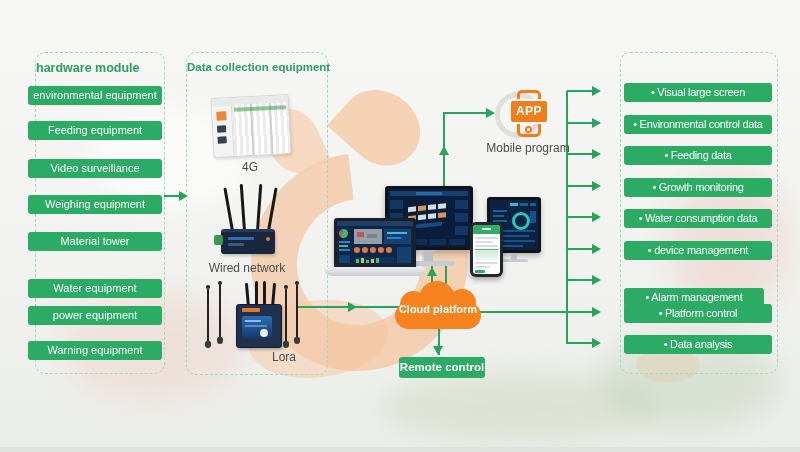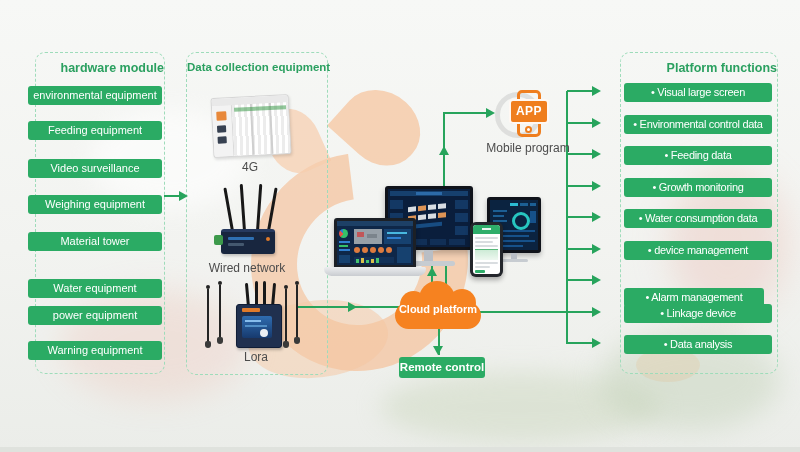--- a/index.html
+++ b/index.html
@@ -7,21 +7,21 @@
     position:relative;width:800px;height:452px;overflow:hidden;
     font-family:"Liberation Sans",sans-serif;
     background:linear-gradient(180deg,#f7f8f6 0%,#f2f3f0 55%,#ebede9 100%);
     --green:#2bab64;--line:#27a45c;--tgreen:#2ba060;--orange:#f68220;--aporange:#ef7e1e;
   }
   .abs{position:absolute;}
   
   .blob{position:absolute;pointer-events:none;}
   
   .gbox{position:absolute;border:1px dashed #9edcba;border-radius:10px;background:rgba(255,255,255,0.06);z-index:2;}
-  .gtitle{position:absolute;top:8px;left:0;width:100%;text-align:right;color:var(--tgreen);
+  .gtitle{position:absolute;top:8px;left:0;width:100%;text-align:left;color:var(--tgreen);
           font-size:12.5px;font-weight:700;white-space:nowrap;}
   .btn{position:absolute;background:var(--green);color:#fff;height:19px;line-height:19px;
        text-align:center;border-radius:3px;white-space:nowrap;font-size:11px;z-index:3;}
   .fnbtn{letter-spacing:-0.3px;}
   
   .ln{position:absolute;background:var(--line);z-index:3;}
   .arr{position:absolute;width:0;height:0;border-style:solid;z-index:3;}
   .arr-r{border-width:5px 0 5px 9px;border-color:transparent transparent transparent var(--line);}
   .arr-u{border-width:0 5px 9px 5px;border-color:transparent transparent var(--line) transparent;}
   .arr-d{border-width:9px 5px 0 5px;border-color:var(--line) transparent transparent transparent;}
@@ -104,21 +104,21 @@
   <div class="ant" style="left:263px;top:281px;height:26px;"></div>
   <div class="ant" style="left:271px;top:283px;height:24px;transform:rotate(5deg);"></div>
   <div class="dev" style="left:236px;top:304px;width:44px;height:42px;">
     <div class="abs" style="left:0;top:0;width:44px;height:42px;background:#20304f;border-radius:3px;border:1px solid #101d36;box-shadow:1px 2px 3px rgba(0,0,0,.25);"></div>
     <div class="abs" style="left:6px;top:4px;width:18px;height:4px;background:#e07a2a;border-radius:1px;"></div>
     <div class="abs" style="left:6px;top:12px;width:30px;height:22px;background:linear-gradient(180deg,#2f6cb0,#173a6e);border-radius:2px;"></div>
     <div class="abs" style="left:9px;top:16px;width:16px;height:2px;background:#9fd4ff;opacity:.8;"></div>
     <div class="abs" style="left:9px;top:21px;width:22px;height:2px;background:#6fb6ea;opacity:.6;"></div>
     <div class="abs" style="left:24px;top:25px;width:8px;height:8px;background:#eceff3;border-radius:50%;"></div>
   </div>
-  <div class="dlabel" style="left:216px;top:350px;width:80px;">Lora</div>
+  <div class="dlabel" style="left:216px;top:350px;width:80px;text-align:right;">Lora</div>
 
   <div class="ln" style="left:164px;top:195px;width:16px;height:2px;"></div>
   <div class="arr arr-r" style="left:179px;top:191px;"></div>
 
   <div class="ln" style="left:298px;top:306px;width:112px;height:2px;"></div>
   <div class="arr arr-r" style="left:348px;top:302px;"></div>
 
   <div class="ln" style="left:443px;top:113px;width:2px;height:103px;"></div>
   <div class="arr arr-u" style="left:439px;top:146px;"></div>
   <div class="ln" style="left:443px;top:112px;width:44px;height:2px;"></div>
@@ -146,29 +146,28 @@
   <div class="ln" style="left:567px;top:216px;width:26px;height:2px;"></div>
     <div class="arr arr-r" style="left:592px;top:212px;"></div>
   <div class="ln" style="left:567px;top:248px;width:26px;height:2px;"></div>
     <div class="arr arr-r" style="left:592px;top:244px;"></div>
   <div class="ln" style="left:567px;top:279px;width:26px;height:2px;"></div>
     <div class="arr arr-r" style="left:592px;top:275px;"></div>
   <div class="ln" style="left:567px;top:342px;width:26px;height:2px;"></div>
     <div class="arr arr-r" style="left:592px;top:338px;"></div>
 
   <div class="gbox" style="left:620px;top:52px;width:156px;height:320px;">
-    <div class="gtitle">Platform functions</div>
     <div class="btn fnbtn" style="left:3px;top:30px;width:148px;">• Visual large screen</div>
     <div class="btn fnbtn" style="left:3px;top:62px;width:148px;">• Environmental control data</div>
     <div class="btn fnbtn" style="left:3px;top:93px;width:148px;">• Feeding data</div>
     <div class="btn fnbtn" style="left:3px;top:125px;width:148px;">• Growth monitoring</div>
     <div class="btn fnbtn" style="left:3px;top:156px;width:148px;">• Water consumption data</div>
     <div class="btn fnbtn" style="left:3px;top:188px;width:148px;">• device management</div>
     <div class="btn fnbtn" style="left:3px;top:235px;width:140px;">• Alarm management</div>
-    <div class="btn fnbtn" style="left:3px;top:251px;width:148px;">• Linkage device</div>
+    <div class="btn fnbtn" style="left:3px;top:251px;width:148px;">• Platform control</div>
     <div class="btn fnbtn" style="left:3px;top:282px;width:148px;">• Data analysis</div>
   </div>
 
   <div class="dev" style="left:383px;top:184px;width:92px;height:84px;">
     <div class="abs" style="left:2px;top:2px;width:88px;height:64px;background:#10131a;border-radius:3px;box-shadow:0 3px 6px rgba(0,0,0,.25);"></div>
     <div class="abs" style="left:5px;top:5px;width:82px;height:58px;background:#0a1e3c;overflow:hidden;">
       <div class="abs" style="left:2px;top:2px;width:78px;height:5px;background:#16406e;"></div>
       <div class="abs" style="left:28px;top:3px;width:26px;height:3px;background:#2c6aa8;"></div>
       <div class="abs" style="left:2px;top:11px;width:13px;height:9px;background:#133864;"></div>
       <div class="abs" style="left:2px;top:24px;width:13px;height:9px;background:#133864;"></div>

